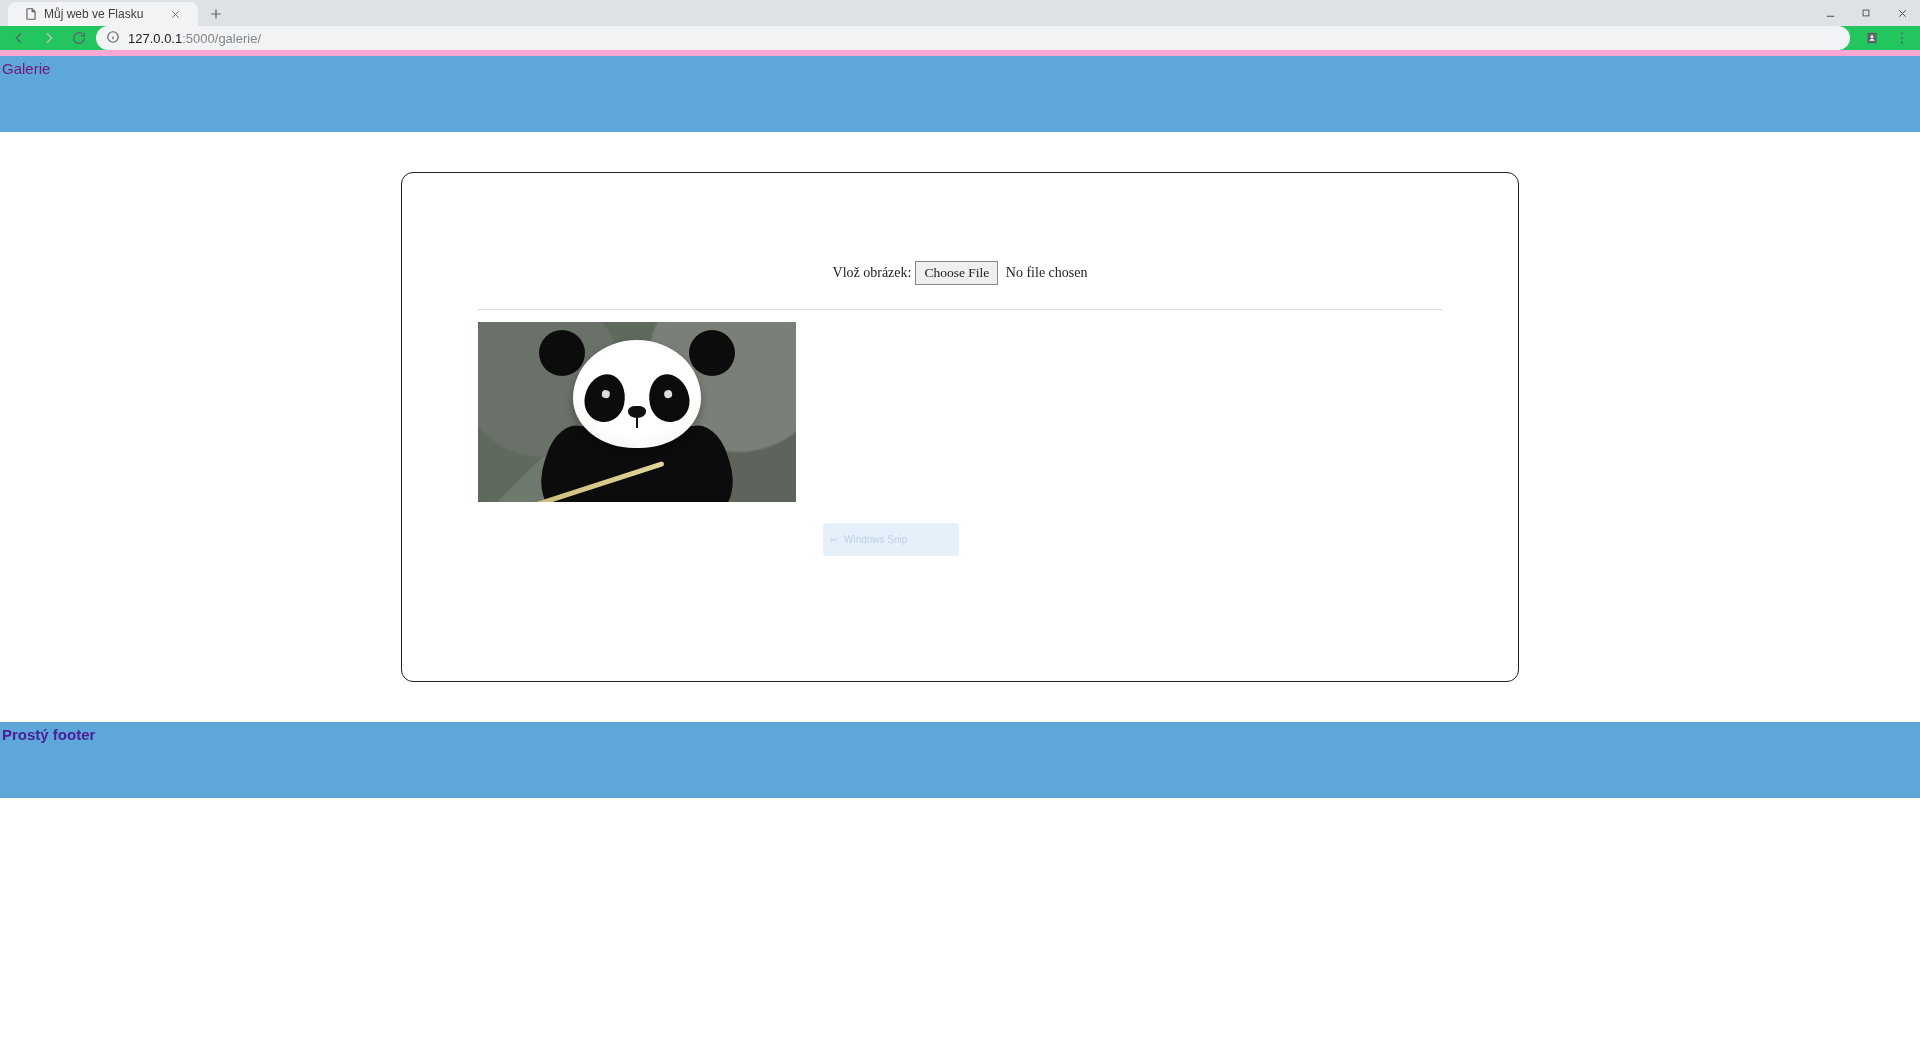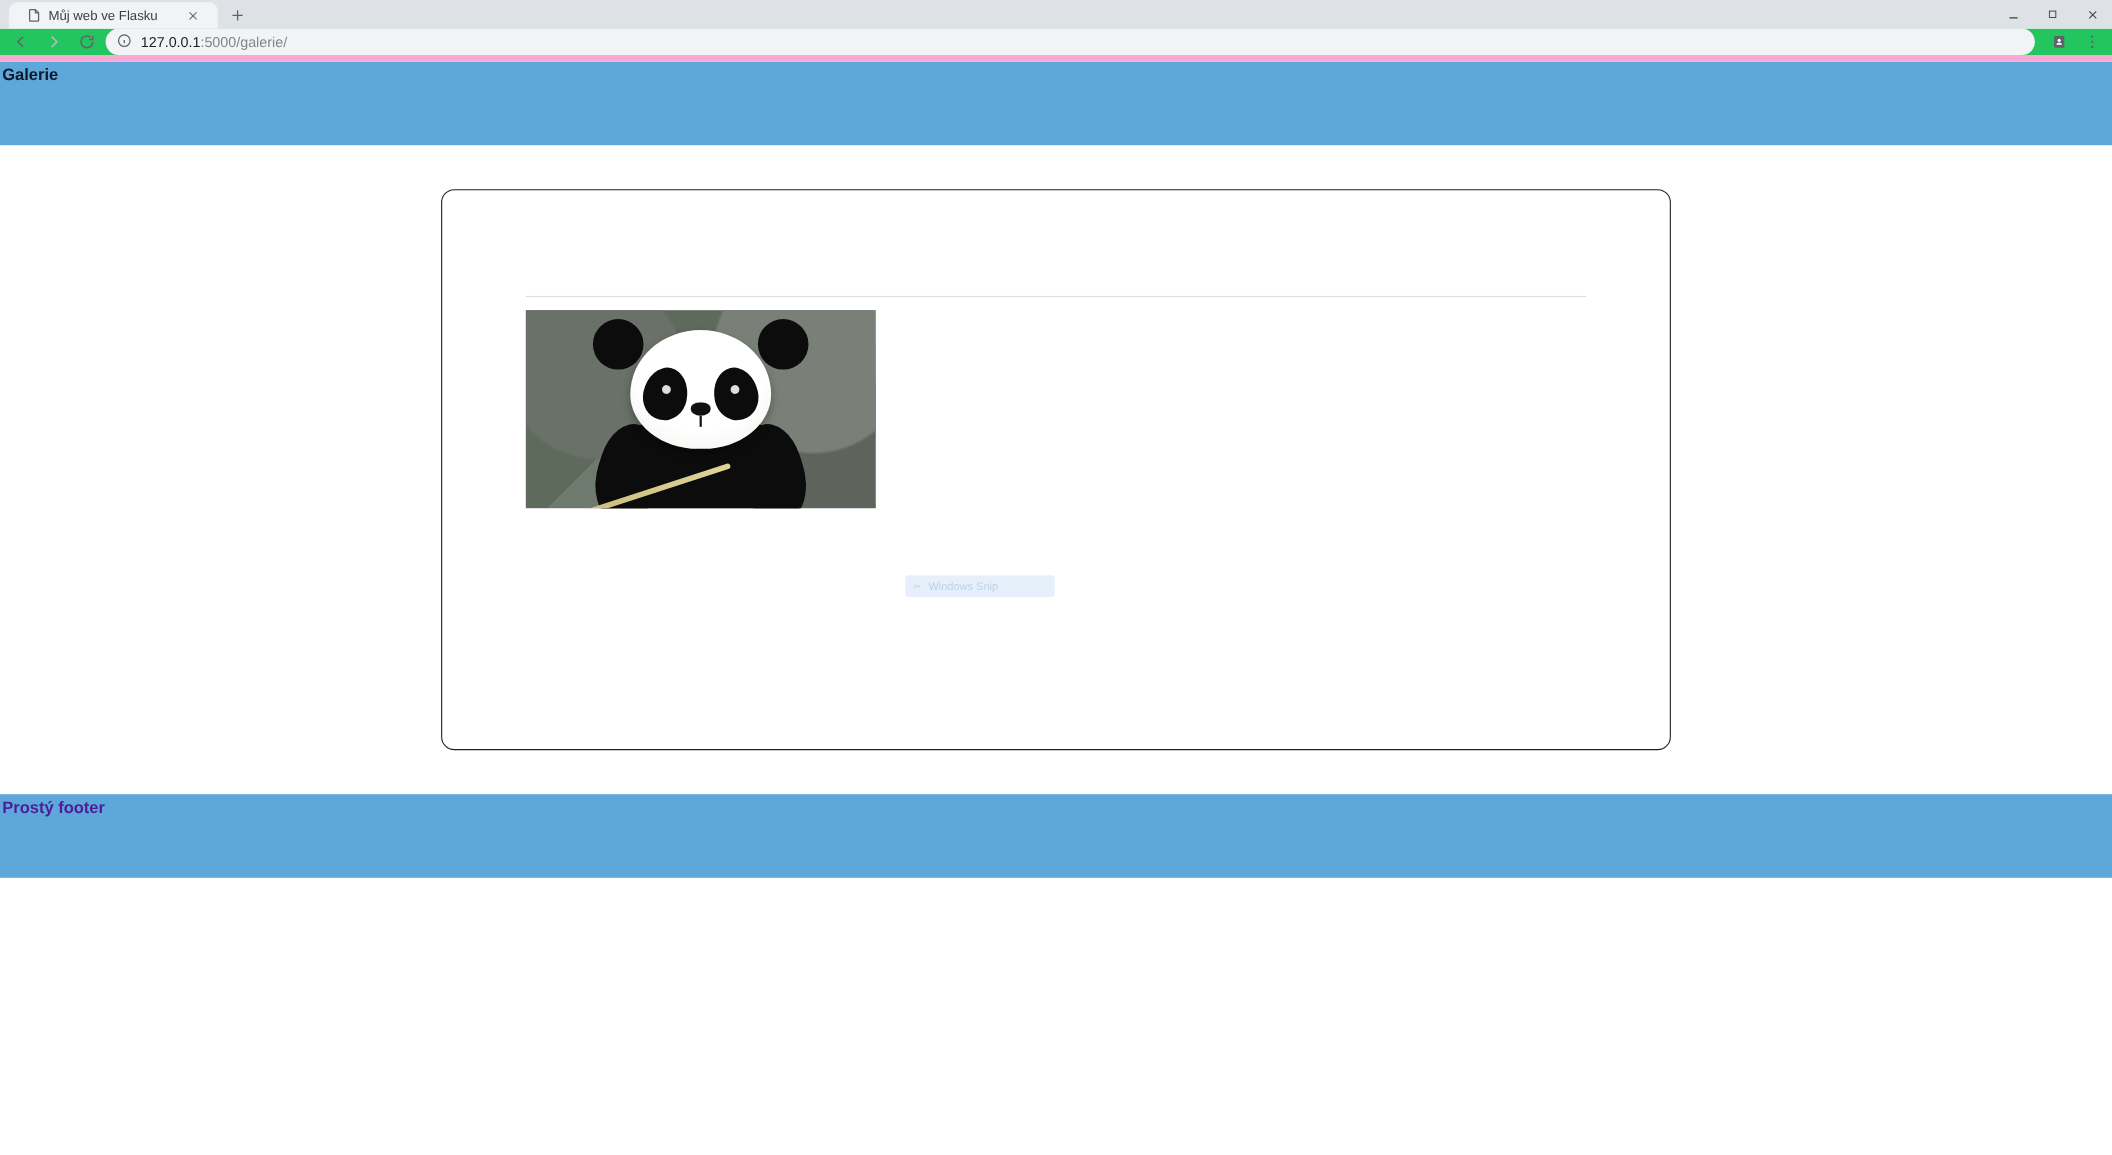--- a/index.html
+++ b/index.html
@@ -119,23 +119,23 @@
       background: #ffffff;
       position: relative;
     }
     .page-header {
       background: #5ea7db;
       min-height: 76px;
       padding: 4px 2px;
     }
     .page-header h3 {
       font-family: Arial, sans-serif;
-      font-weight: bold;
+      font-weight: normal;
       font-size: 15px;
-      color: #0f172a;
+      color: #701a75;
     }
     .page-main {
       min-height: 590px;
       padding: 40px 0;
       display: flex;
       justify-content: center;
     }
     .card {
       width: 1118px;
       border: 1px solid #222;
@@ -292,21 +292,21 @@
       transform: rotate(-18deg);
       border-radius: 3px;
       box-shadow: 0 1px 0 rgba(0,0,0,.3);
     }
 
     .snip-overlay {
       position: absolute;
       top: 468px;
       left: 824px;
       width: 134px;
-      height: 18px;
+      height: 31px;
       background: #e6f0fb;
       border-radius: 2px;
       font-size: 10px;
       color: #bcd1e8;
       display: flex;
       align-items: center;
       padding-left: 20px;
       box-shadow: 0 0 0 1px rgba(200,220,240,.4);
       pointer-events: none;
     }
@@ -421,20 +421,27 @@
 
   <div class="page-header">
     <h3>Galerie</h3>
   </div>
 
   <div class="page-main">
     <div class="card">
 
       <table class="form-table">
         <tbody>
+            <tr>
+          <td>Vlož obrázek:</td>
+          <td>
+            <span class="file-btn">Choose File</span>
+            <span class="file-status">No file chosen</span>
+          </td>
+        </tr>
       </tbody>
         </table>
 
       <hr class="divider">
 
       <div class="gallery">
         <div class="img-box" title="panda">
           <div class="panda-scene">
             <div class="panda">
               <div class="ear l"></div>

